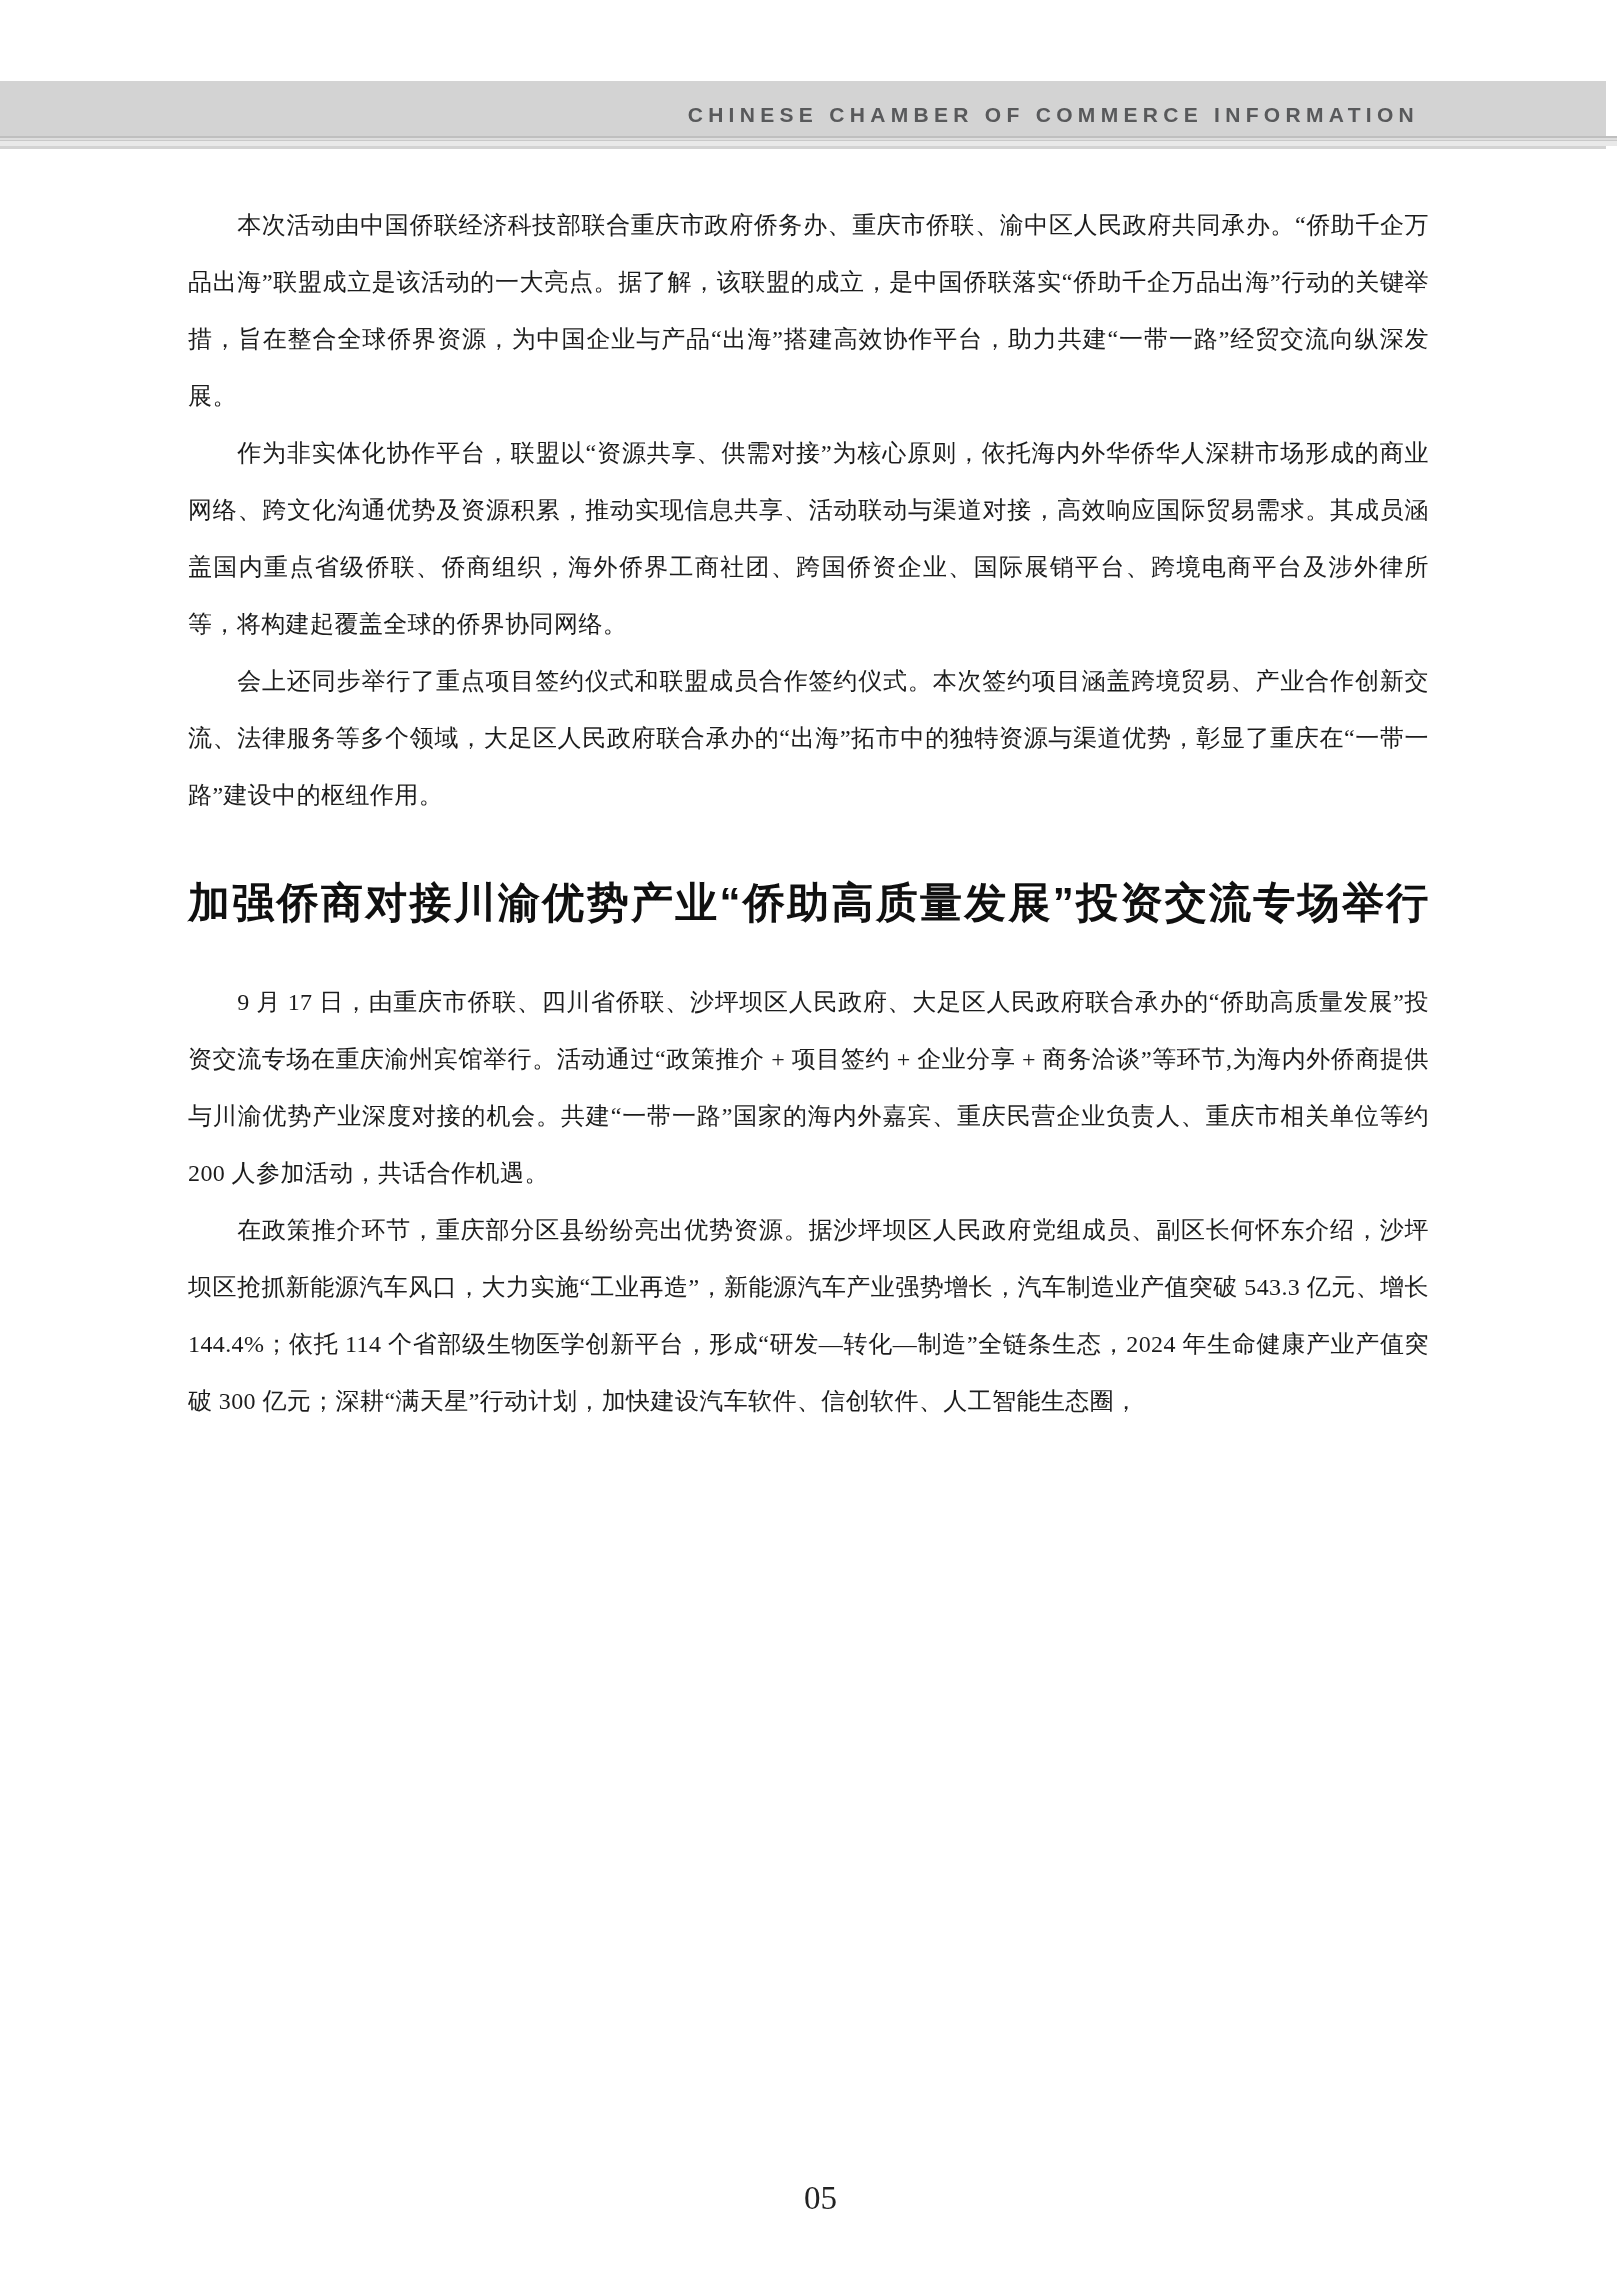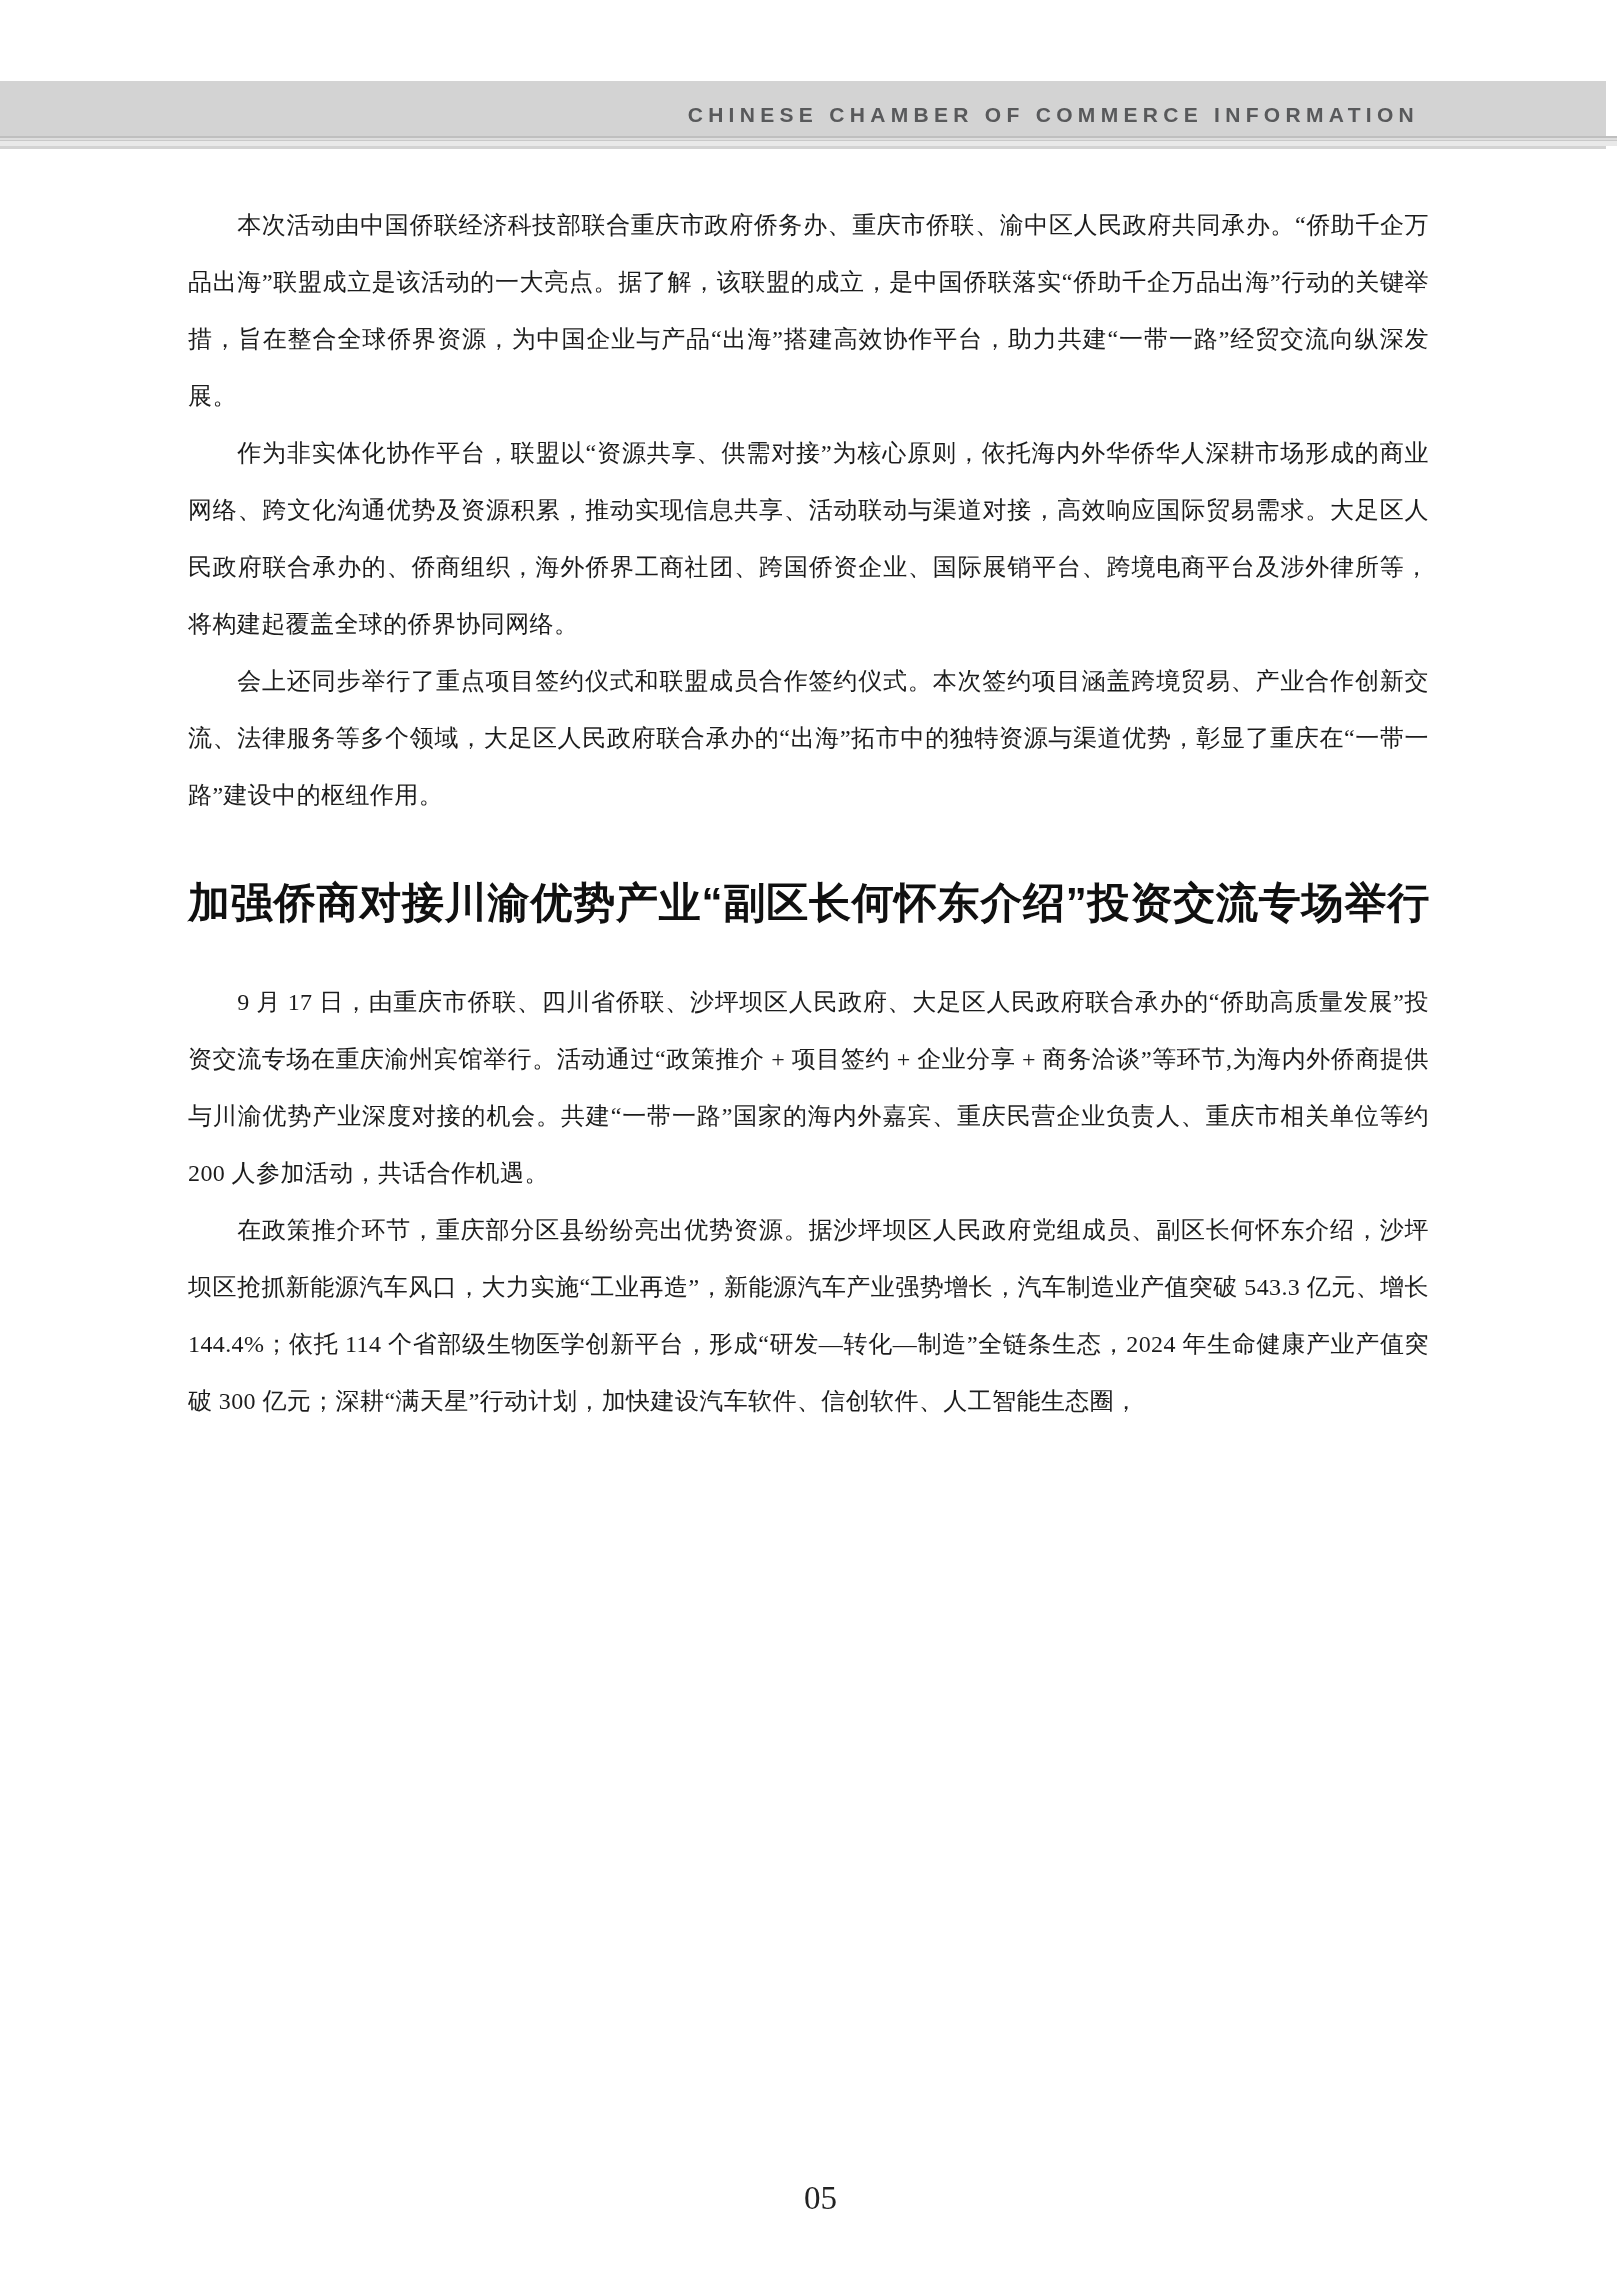--- a/index.html
+++ b/index.html
@@ -95,27 +95,27 @@
   <div class="header-band">
     <span class="banner-text">CHINESE CHAMBER OF COMMERCE INFORMATION</span>
   </div>
 
   <div class="header-rule"></div>
 
   <div class="content">
 
     <p>本次活动由中国侨联经济科技部联合重庆市政府侨务办、重庆市侨联、渝中区人民政府共同承办。“侨助千企万品出海”联盟成立是该活动的一大亮点。据了解，该联盟的成立，是中国侨联落实“侨助千企万品出海”行动的关键举措，旨在整合全球侨界资源，为中国企业与产品“出海”搭建高效协作平台，助力共建“一带一路”经贸交流向纵深发展。</p>
 
-    <p>作为非实体化协作平台，联盟以“资源共享、供需对接”为核心原则，依托海内外华侨华人深耕市场形成的商业网络、跨文化沟通优势及资源积累，推动实现信息共享、活动联动与渠道对接，高效响应国际贸易需求。大足区人民政府联合承办的、侨商组织，海外侨界工商社团、跨国侨资企业、国际展销平台、跨境电商平台及涉外律所等，将构建起覆盖全球的侨界协同网络。</p>
+    <p>作为非实体化协作平台，联盟以“资源共享、供需对接”为核心原则，依托海内外华侨华人深耕市场形成的商业网络、跨文化沟通优势及资源积累，推动实现信息共享、活动联动与渠道对接，高效响应国际贸易需求。其成员涵盖国内重点省级侨联、侨商组织，海外侨界工商社团、跨国侨资企业、国际展销平台、跨境电商平台及涉外律所等，将构建起覆盖全球的侨界协同网络。</p>
 
     <p>会上还同步举行了重点项目签约仪式和联盟成员合作签约仪式。本次签约项目涵盖跨境贸易、产业合作创新交流、法律服务等多个领域，大足区人民政府联合承办的“出海”拓市中的独特资源与渠道优势，彰显了重庆在“一带一路”建设中的枢纽作用。</p>
 
 
 
-    <h2 class="article-title">加强侨商对接川渝优势产业“副区长何怀东介绍”投资交流专场举行</h2>
+    <h2 class="article-title">加强侨商对接川渝优势产业“侨助高质量发展”投资交流专场举行</h2>
 
     <p>9 月 17 日，由重庆市侨联、四川省侨联、沙坪坝区人民政府、大足区人民政府联合承办的“侨助高质量发展”投资交流专场在重庆渝州宾馆举行。活动通过“政策推介 + 项目签约 + 企业分享 + 商务洽谈”等环节,为海内外侨商提供与川渝优势产业深度对接的机会。共建“一带一路”国家的海内外嘉宾、重庆民营企业负责人、重庆市相关单位等约 200 人参加活动，共话合作机遇。</p>
 
     <p>在政策推介环节，重庆部分区县纷纷亮出优势资源。据沙坪坝区人民政府党组成员、副区长何怀东介绍，沙坪坝区抢抓新能源汽车风口，大力实施“工业再造”，新能源汽车产业强势增长，汽车制造业产值突破 543.3 亿元、增长 144.4%；依托 114 个省部级生物医学创新平台，形成“研发—转化—制造”全链条生态，2024 年生命健康产业产值突破 300 亿元；深耕“满天星”行动计划，加快建设汽车软件、信创软件、人工智能生态圈，</p>
 
   </div>
 
   <div class="page-number">05</div>
 
 </div>

